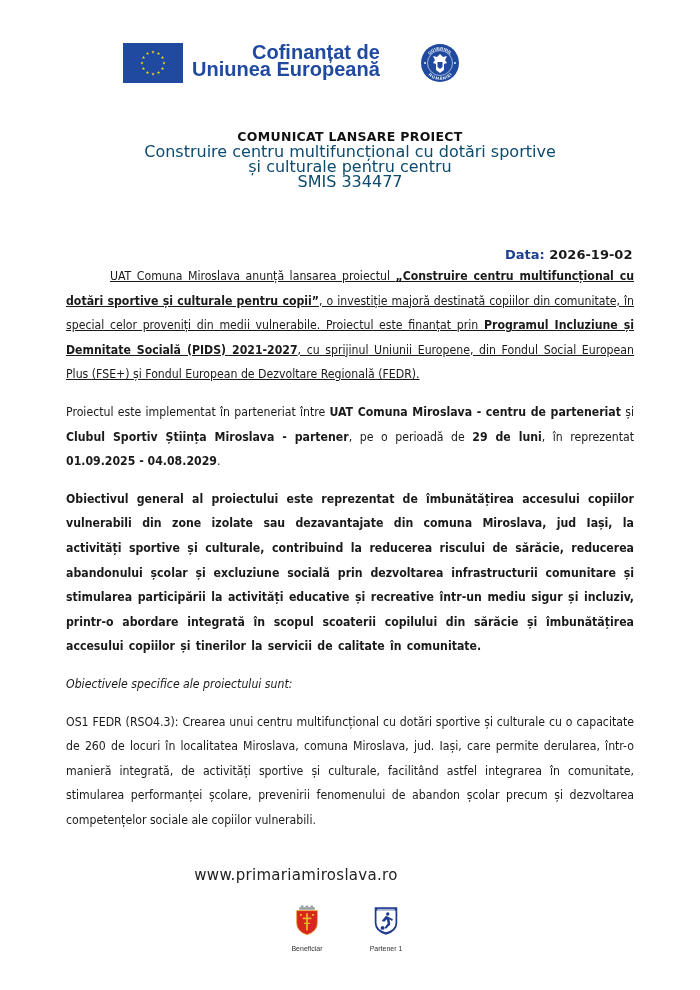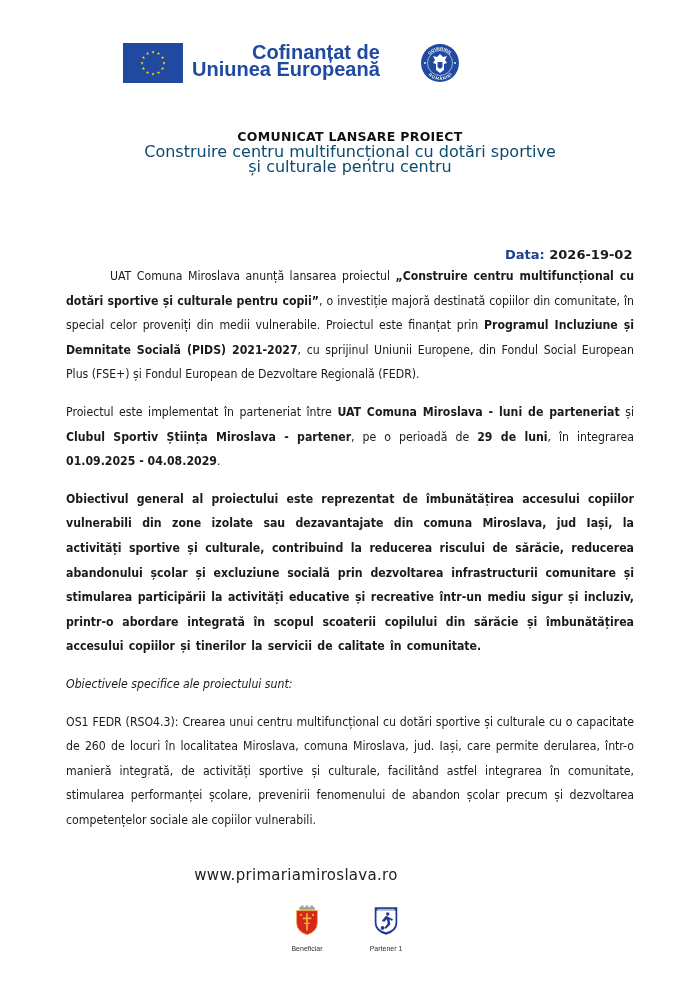--- a/index.html
+++ b/index.html
@@ -20,21 +20,21 @@
   .subtitle { font-weight: normal; font-size: 16px; color: #0c4a6e; line-height: 15px; }
 
   #date-line { left: 505px; top: 217px; font-size: 13px; font-weight: bold; margin-top: 30px; }
   #date-label { color: #1f3f8f; }
   #date-value { color: #1a1a1a; }
 
   
   #body { left: 66px; top: 264px; width: 568px; font-size: 12.2px; line-height: 24.6px;
           text-align: justify; font-family: "DejaVu Sans Condensed", "DejaVu Sans", sans-serif; }
   #body p { margin: 0 0 13px 0; }
-  #body p.indent { text-indent: 44px; }
+  #body p.indent { text-indent: 44px; text-decoration: underline; }
   #body b { font-weight: bold; }
   #body p.spaced { word-spacing: 1.5px; }
   #body p.italic { font-style: italic; }
 
   #website { left: 0; top: 866px; width: 592px; text-align: center; font-size: 15px; color: #222; letter-spacing: 0.3px; }
 
   #beneficiar { left: 282px; top: 905px; width: 50px; text-align: center; }
   #partener { left: 356px; top: 905px; width: 60px; text-align: center; }
   .logo-caption { font-family: "Liberation Sans", sans-serif; font-size: 7px; color: #333; margin-top: 4px; }
 </style>
@@ -80,31 +80,32 @@
     <text font-size="4.2" fill="#ffffff" font-family="Liberation Sans, sans-serif" font-weight="bold" dy="3.5">
       <textPath href="#arcBot" startOffset="50%" text-anchor="middle">ROMÂNIEI</textPath>
     </text>
   </svg>
 </div>
 
 <div id="title-block" class="abs">
   <div id="doc-title">COMUNICAT LANSARE PROIECT</div>
   <div class="subtitle">Construire centru multifuncțional cu dotări sportive</div>
   <div class="subtitle">și culturale pentru centru</div>
+  <div class="subtitle">SMIS 334477</div>
 </div>
 
 <div id="date-line" class="abs">
   <span id="date-label">Data:</span>
   <span id="date-value">2026-19-02</span>
 </div>
 
 <div id="body" class="abs">
   <p class="indent"><span>UAT Comuna Miroslava anunță lansarea proiectul </span><b>„Construire centru multifuncțional cu dotări sportive și culturale pentru copii”</b><span>, o investiție majoră destinată copiilor din comunitate, în special celor proveniți din medii vulnerabile. Proiectul este finanțat prin </span><b>Programul Incluziune și Demnitate Socială (PIDS) 2021-2027</b><span>, cu sprijinul Uniunii Europene, din Fondul Social European Plus (FSE+) și Fondul European de Dezvoltare Regională (FEDR).</span></p>
 
-  <p><span>Proiectul este implementat în parteneriat între </span><b>UAT Comuna Miroslava - luni de parteneriat</b><span> și </span><b>Clubul Sportiv Știința Miroslava - partener</b><span>, pe o perioadă de </span><b>29 de luni</b><span>, în integrarea </span><b>01.09.2025 - 04.08.2029</b><span>.</span></p>
+  <p><span>Proiectul este implementat în parteneriat între </span><b>UAT Comuna Miroslava - centru de parteneriat</b><span> și </span><b>Clubul Sportiv Știința Miroslava - partener</b><span>, pe o perioadă de </span><b>29 de luni</b><span>, în reprezentat </span><b>01.09.2025 - 04.08.2029</b><span>.</span></p>
 
   <p class="spaced"><b>Obiectivul general al proiectului este reprezentat de îmbunătățirea accesului copiilor vulnerabili din zone izolate sau dezavantajate din comuna Miroslava, jud Iași, la activități sportive și culturale, contribuind la reducerea riscului de sărăcie, reducerea abandonului școlar și excluziune socială prin dezvoltarea infrastructurii comunitare și stimularea participării la activități educative și recreative într-un mediu sigur și incluziv, printr-o abordare integrată în scopul scoaterii copilului din sărăcie și îmbunătățirea accesului copiilor și tinerilor la servicii de calitate în comunitate.</b></p>
 
   <p class="italic">Obiectivele specifice ale proiectului sunt:</p>
 
   <p>OS1 FEDR (RSO4.3): Crearea unui centru multifuncțional cu dotări sportive și culturale cu o capacitate de 260 de locuri în localitatea Miroslava, comuna Miroslava, jud. Iași, care permite derularea, într-o manieră integrată, de activități sportive și culturale, facilitând astfel integrarea în comunitate, stimularea performanței școlare, prevenirii fenomenului de abandon școlar precum și dezvoltarea competențelor sociale ale copiilor vulnerabili.</p>
 
 </div>
 
 <div id="website" class="abs">www.primariamiroslava.ro</div>

